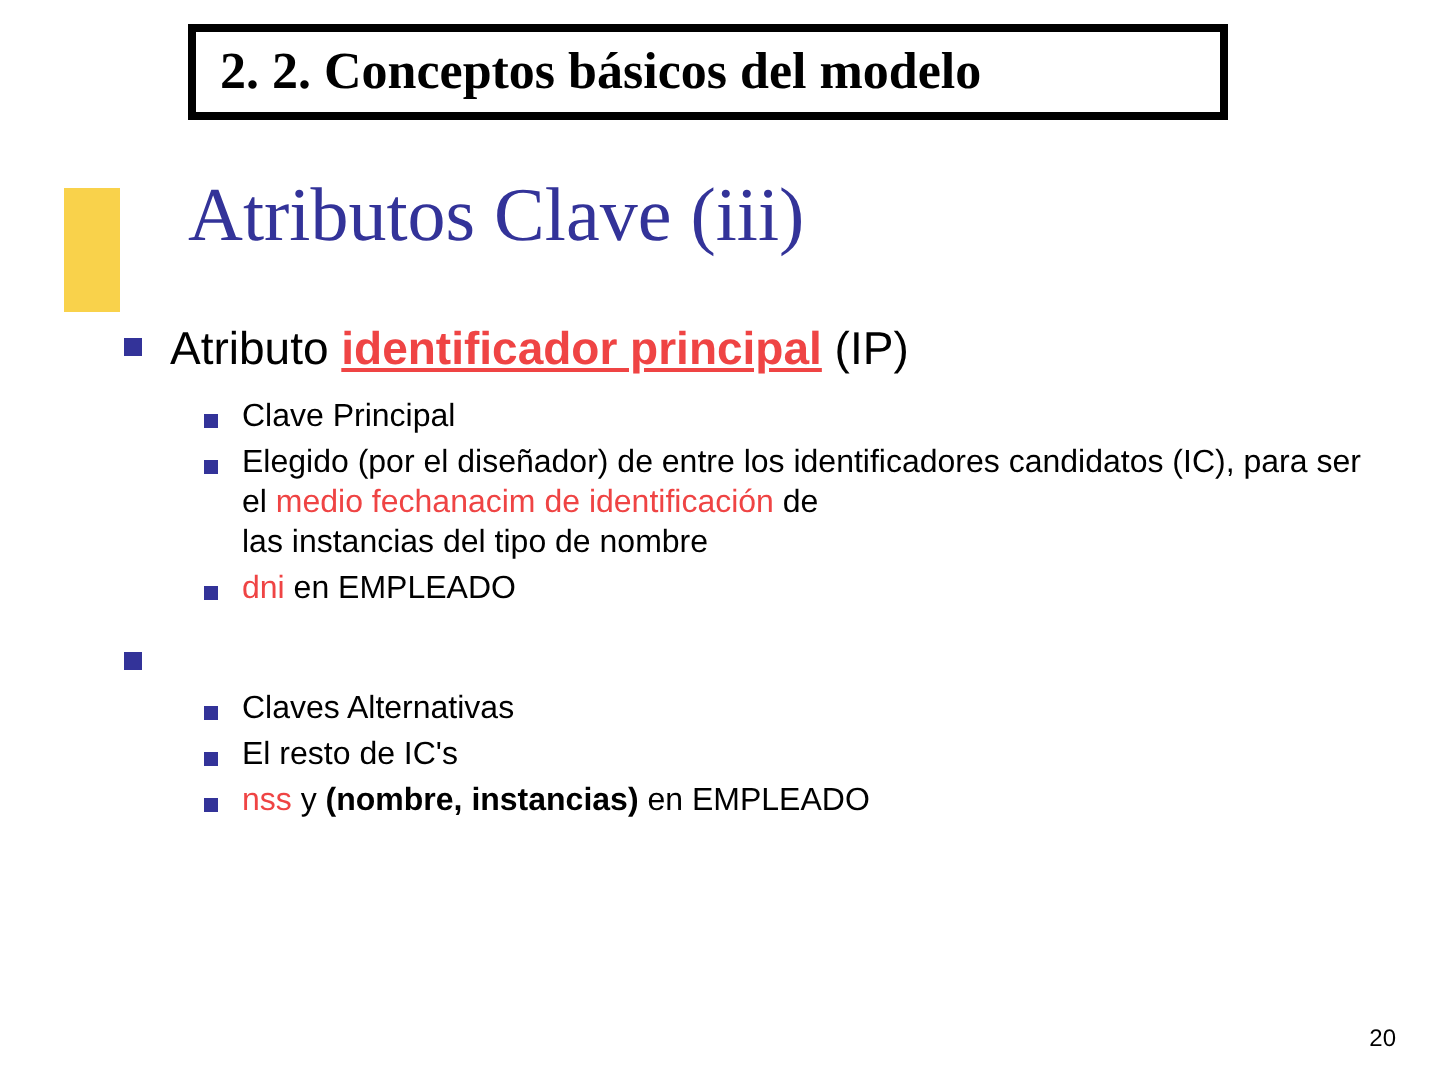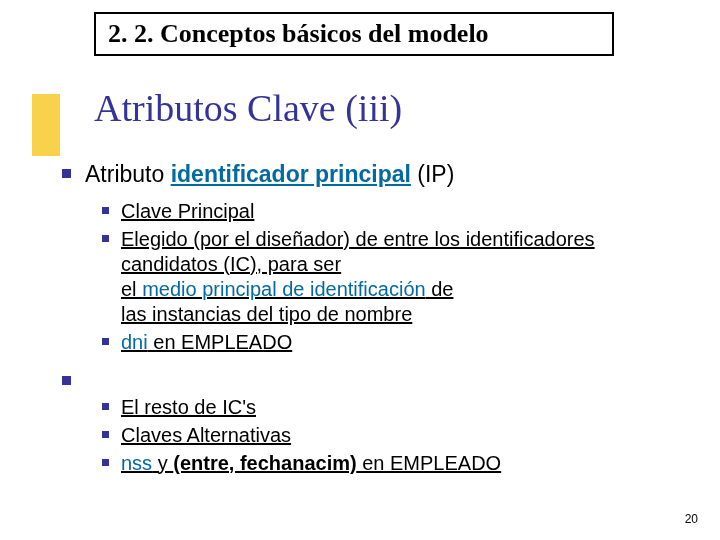--- a/index.html
+++ b/index.html
@@ -1,29 +1,29 @@
 <!DOCTYPE html>
 <html><head>
 <meta charset="utf-8">
 <style>
   * { margin: 0; padding: 0; box-sizing: border-box; }
   html, body { width: 720px; height: 540px; font-family: Verdana, Arial, sans-serif; background: #fff; }
   .slide { position: relative; width: 720px; height: 540px; padding: 16px 30px 20px 30px; }
   .accent-box { position: absolute; left: 32px; top: 94px; width: 28px; height: 62px; background: #f9d24b; }
-  .header-box { position: absolute; left: 94px; top: 12px; width: 520px; border: 2px solid #000000; padding: 5px 10px 5px 12px; font-family: "Times New Roman", serif; font-size: 26px; font-weight: bold; color: #000; }
+  .header-box { position: absolute; left: 94px; top: 12px; width: 520px; border: 4px solid #000000; padding: 5px 10px 5px 12px; font-family: "Times New Roman", serif; font-size: 26px; font-weight: bold; color: #000; }
   .title { position: absolute; left: 94px; top: 86px; font-family: "Times New Roman", serif; font-size: 38px; color: #333399; }
   .body { position: absolute; left: 62px; top: 160px; right: 30px; color: #000; font-size: 20px; line-height: 1.25; }
   .item-l1 { display: flex; align-items: flex-start; margin-bottom: 10px; }
   .item-l1 .txt { font-size: 23px; }
   .sq { width: 9px; height: 9px; background: #333399; flex: 0 0 9px; margin-top: 9px; margin-right: 14px; }
   .sq-sm { width: 7px; height: 7px; background: #333399; flex: 0 0 7px; margin-top: 8px; margin-right: 12px; }
   .sublist { margin-left: 40px; margin-bottom: 12px; }
   .item-l2 { display: flex; align-items: flex-start; margin-bottom: 3px; }
-  .item-l2 .txt { font-size: 20px; text-decoration: underline; }
-  .emph { color: #0369a1; }
+  .item-l2 .txt { font-size: 16px; }
+  .emph { color: #ef4444; }
   .bold { font-weight: bold; }
   .under { text-decoration: underline; }
   .slidenum { position: absolute; right: 22px; bottom: 14px; font-size: 12px; color: #000; }
 </style>
 </head>
 <body>
 
 <div class="slide">
   <div class="accent-box"></div>
 
@@ -41,48 +41,48 @@
     </div>
     <div class="sublist">
       <div class="item-l2">
         <div class="sq-sm"></div>
         <div class="txt">Clave Principal</div>
       </div>
       <div class="item-l2">
         <div class="sq-sm"></div>
         <div class="txt">
           <span>Elegido (por el diseñador) de entre los identificadores candidatos (IC), para ser</span><br>
-          <span>el </span><span class="emph">medio principal de identificación</span><span> de</span><br>
+          <span>el </span><span class="emph">medio fechanacim de identificación</span><span> de</span><br>
           <span>las instancias del tipo de nombre</span>
         </div>
       </div>
       <div class="item-l2">
         <div class="sq-sm"></div>
         <div class="txt">
           <span class="emph">dni</span><span> en EMPLEADO</span>
         </div>
       </div>
     </div>
 
     <div class="item-l1">
       <div class="sq"></div>
     </div>
     <div class="sublist">
       <div class="item-l2">
         <div class="sq-sm"></div>
+        <div class="txt">Claves Alternativas</div>
+      </div>
+      <div class="item-l2">
+        <div class="sq-sm"></div>
         <div class="txt">El resto de IC's</div>
       </div>
       <div class="item-l2">
         <div class="sq-sm"></div>
-        <div class="txt">Claves Alternativas</div>
-      </div>
-      <div class="item-l2">
-        <div class="sq-sm"></div>
         <div class="txt">
-          <span class="emph">nss</span><span> y </span><span class="bold">(entre, fechanacim)</span><span> en EMPLEADO</span>
+          <span class="emph">nss</span><span> y </span><span class="bold">(nombre, instancias)</span><span> en EMPLEADO</span>
         </div>
       </div>
     </div>
 
   </div>
 
   <div class="slidenum">20</div>
 </div>
 
 </body></html>

